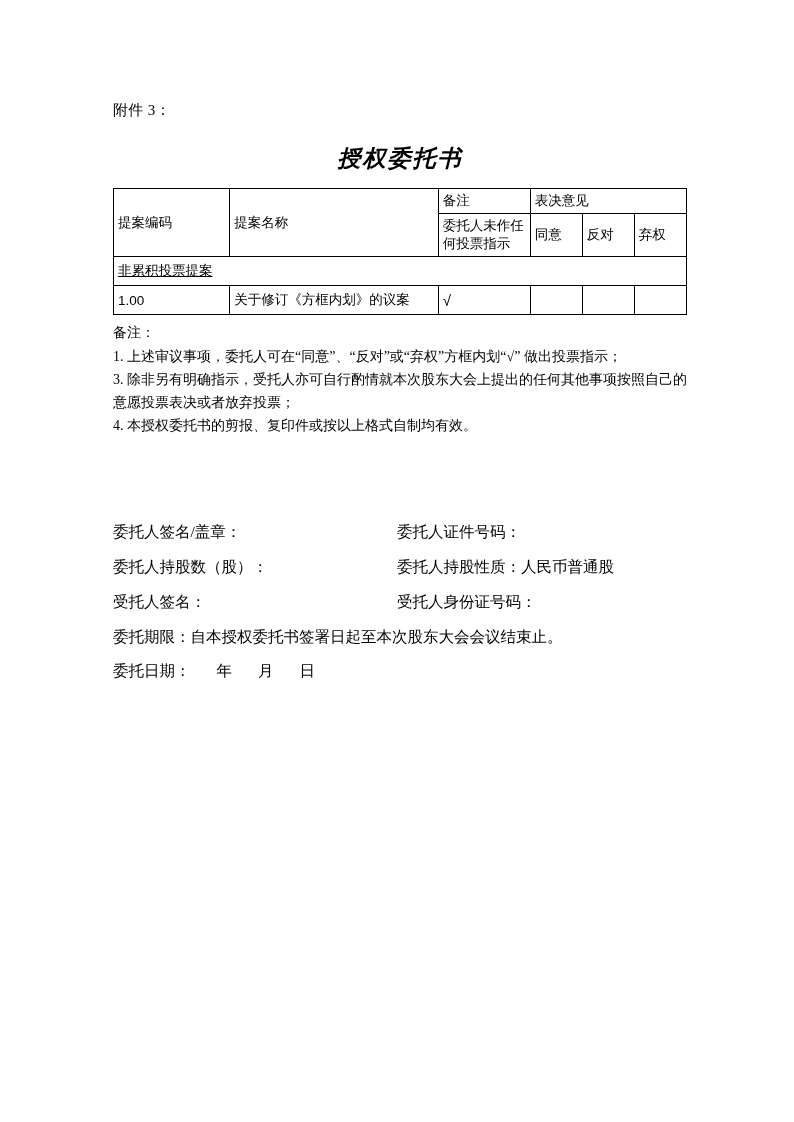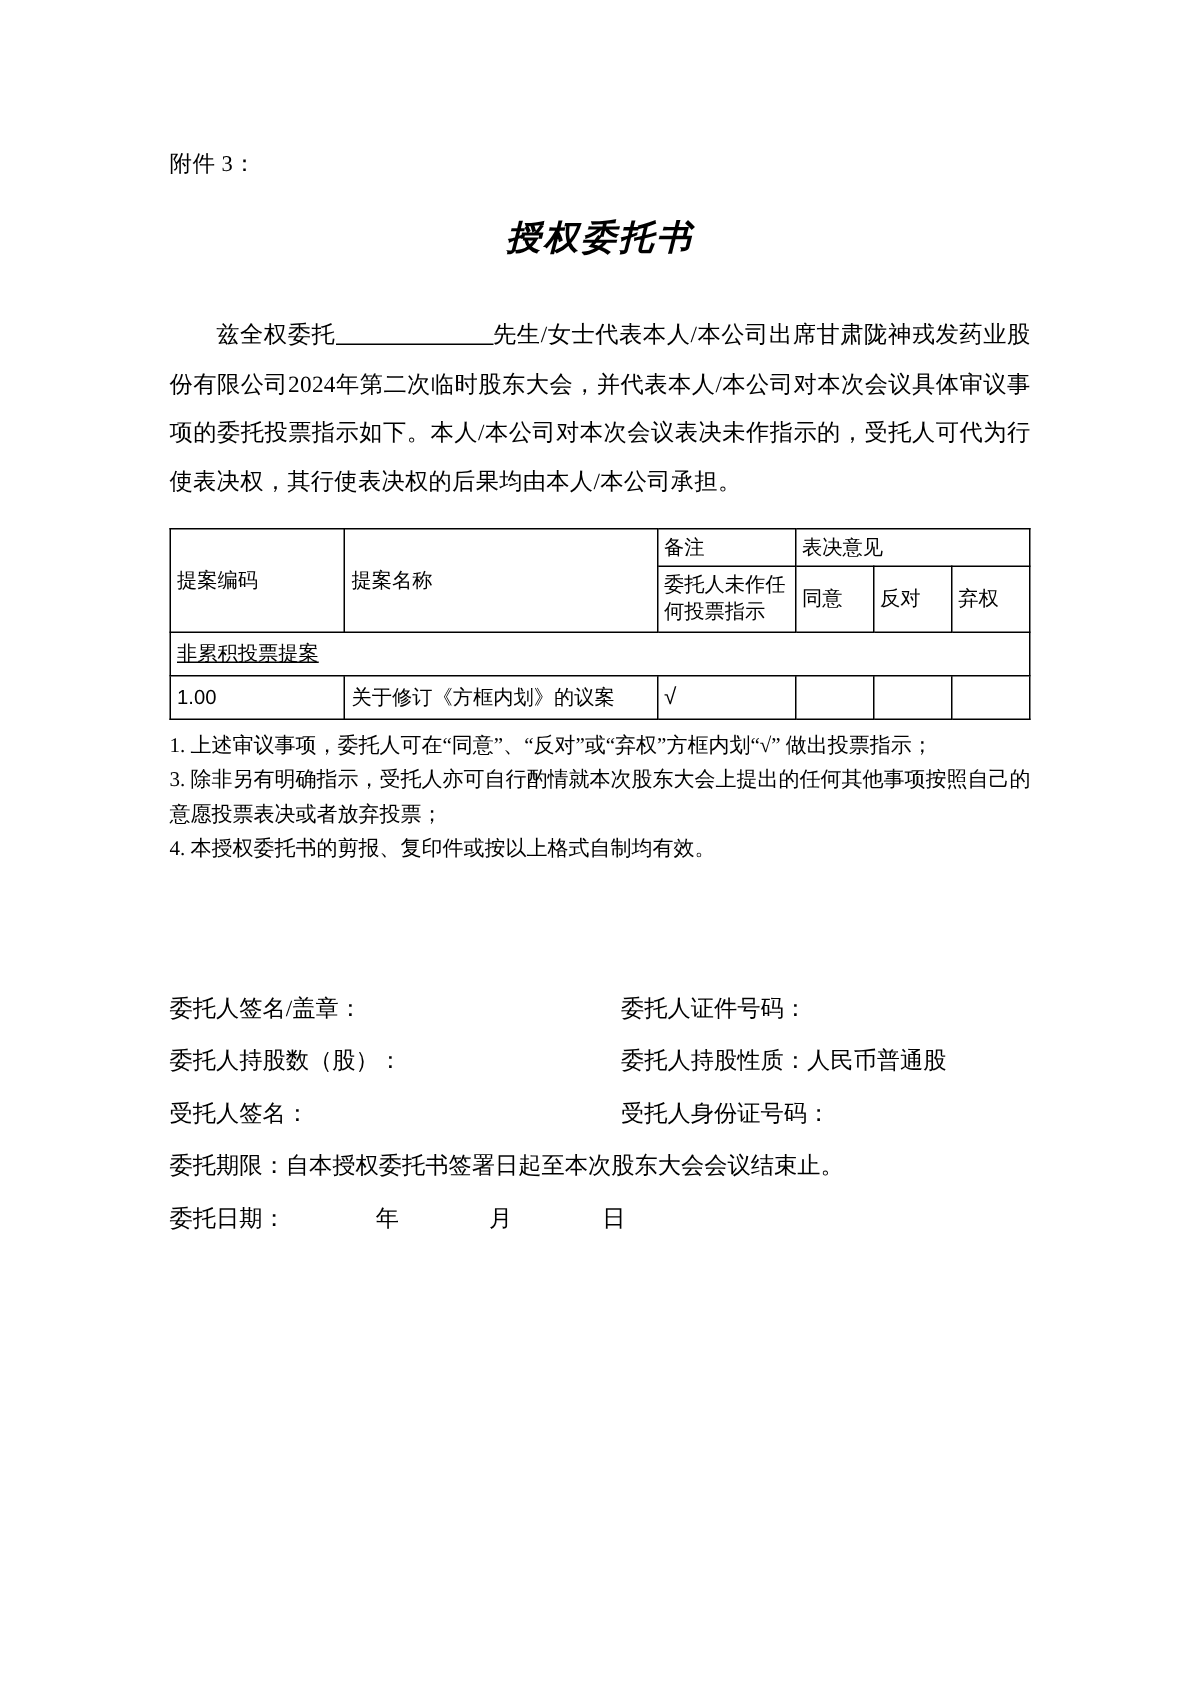--- a/index.html
+++ b/index.html
@@ -119,21 +119,20 @@
     margin: 0;
   }
 
   .signature-block {
     margin-top: 78px;
     font-size: 15.5px;
     line-height: 2.25;
   }
   .sig-row {
     display: flex;
-    gap: 17px;
   }
   .sig-left {
     width: 284px;
     flex: 0 0 284px;
   }
   .sig-right {
     flex: 1;
   }
   .sig-spaces {
     display: inline-block;
@@ -143,23 +142,20 @@
 </head>
 <body>
 
 <div class="page">
   <div class="content">
 
     <div class="attachment-label">附件 3：</div>
 
     <div class="doc-title">授权委托书</div>
 
-    <div class="body-para">
-      <span class="indent"></span><span>兹全权委托</span><span class="blank-line"></span><span>先生/女士代表本人/本公司出席甘肃陇神戎发药业股份有限公司2024年第二次临时股东大会，并代表本人/本公司对本次会议具体审议事项的委托投票指示如下。本人/本公司对本次会议表决未作指示的，受托人可代为行使表决权，其行使表决权的后果均由本人/本公司承担。</span>
-    </div>
 
     <table class="proposal-table">
       <thead>
         <tr>
           <th class="col-code th-bold" rowspan="2">提案编码</th>
           <th class="col-name th-bold" rowspan="2">提案名称</th>
           <th class="col-remark th-bold">备注</th>
           <th class="th-bold" colspan="3">表决意见</th>
         </tr>
         <tr>
@@ -178,20 +174,21 @@
           <td class="col-name">关于修订《方框内划》的议案</td>
           <td class="col-remark checkmark">√</td>
           <td class="col-vote"></td>
           <td class="col-vote"></td>
           <td class="col-vote"></td>
         </tr>
       </tbody>
     </table>
 
     <div class="notes">
+      <div>备注：</div>
       <div>1. 上述审议事项，委托人可在“同意”、“反对”或“弃权”方框内划“√” 做出投票指示；</div>
       <div>3. 除非另有明确指示，受托人亦可自行酌情就本次股东大会上提出的任何其他事项按照自己的意愿投票表决或者放弃投票；</div>
       <div>4. 本授权委托书的剪报、复印件或按以上格式自制均有效。</div>
     </div>
 
     <div class="signature-block">
       <div class="sig-row">
         <div class="sig-left">委托人签名/盖章：</div>
         <div class="sig-right">委托人证件号码：</div>
       </div>

